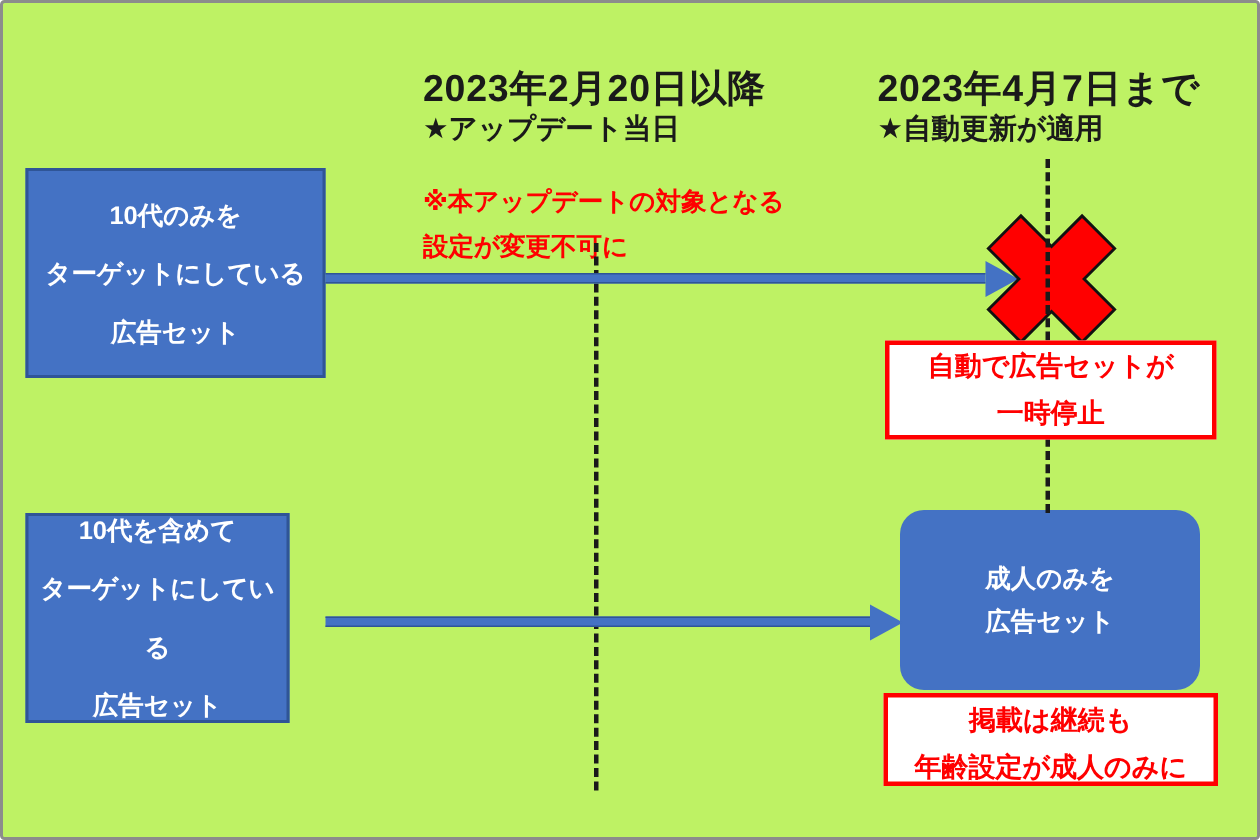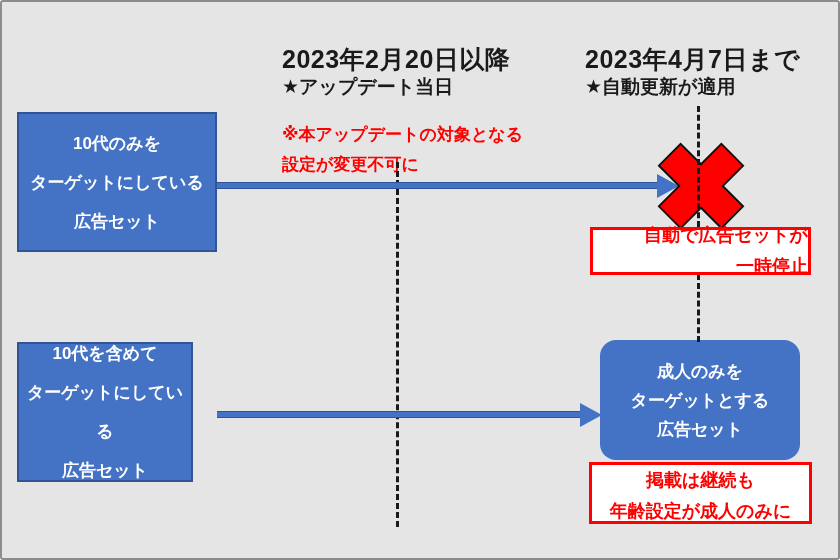--- a/index.html
+++ b/index.html
@@ -13,21 +13,21 @@
   }
   *{margin:0;padding:0;box-sizing:border-box;}
   html,body{background:#fff;}
   body{
     font-family:"Liberation Sans","DejaVu Sans",sans-serif;
     font-weight:bold;
   }
   .canvas{
     position:relative;
     width:840px;height:560px;
-    background:#e5e5e5;
+    background:#bef264;
     border:2px solid var(--frame_gray);
     border-radius:3px;
     overflow:hidden;
     text-decoration:underline;
   }
   
   .header{position:absolute;white-space:nowrap;}
   .header-left{left:280px;top:42px;}
   .header-right{left:583px;top:42px;}
   .h-title{font-size:25px;line-height:30px;color:#1a1a1a;letter-spacing:0.5px;}
@@ -66,21 +66,21 @@
     position:absolute;
     background:#fff;
     border:3px solid var(--alert_red);
     color:var(--alert_red);
     text-align:center;
     display:flex;flex-direction:column;justify-content:center;
     font-size:18px;
     z-index:4;
   }
   .alertbox .al{line-height:31px;}
-  .alert-paused{left:588px;top:225px;width:221px;height:48px;align-items:flex-end;}
+  .alert-paused{left:588px;top:225px;width:221px;height:66px;}
   .alert-continued{left:587px;top:460px;width:223px;height:62px;justify-content:space-between;}
 </style>
 </head>
 <body>
 
 <div class="canvas">
 
   <div class="header header-left">
     <div class="h-title">2023年2月20日以降</div>
     <div class="h-sub">★アップデート当日</div>
@@ -105,21 +105,20 @@
   </div>
 
   <div class="bluebox box-teens-included">
     <div class="bl">10代を含めて</div>
     <div class="bl">ターゲットにしている</div>
     <div class="bl">広告セット</div>
   </div>
 
   <div class="bluebox box-adults">
     <div class="bl">成人のみを</div>
-    <div class="bl">ターゲットとする</div>
     <div class="bl">広告セット</div>
   </div>
 
   <div class="arrow-line arrow-top-line"></div>
   <div class="arrow-head arrow-top-head"></div>
   <div class="arrow-line arrow-bottom-line"></div>
   <div class="arrow-head arrow-bottom-head"></div>
 
   <svg class="x-mark" viewBox="0 0 100 100" aria-hidden="true">
     <polygon points="-46,-16 -16,-16 -16,-46 16,-46 16,-16 46,-16 46,16 16,16 16,46 -16,46 -16,16 -46,16" transform="translate(50,50) rotate(45)" fill="#FF0000" stroke="#111111" stroke-width="2"></polygon>

